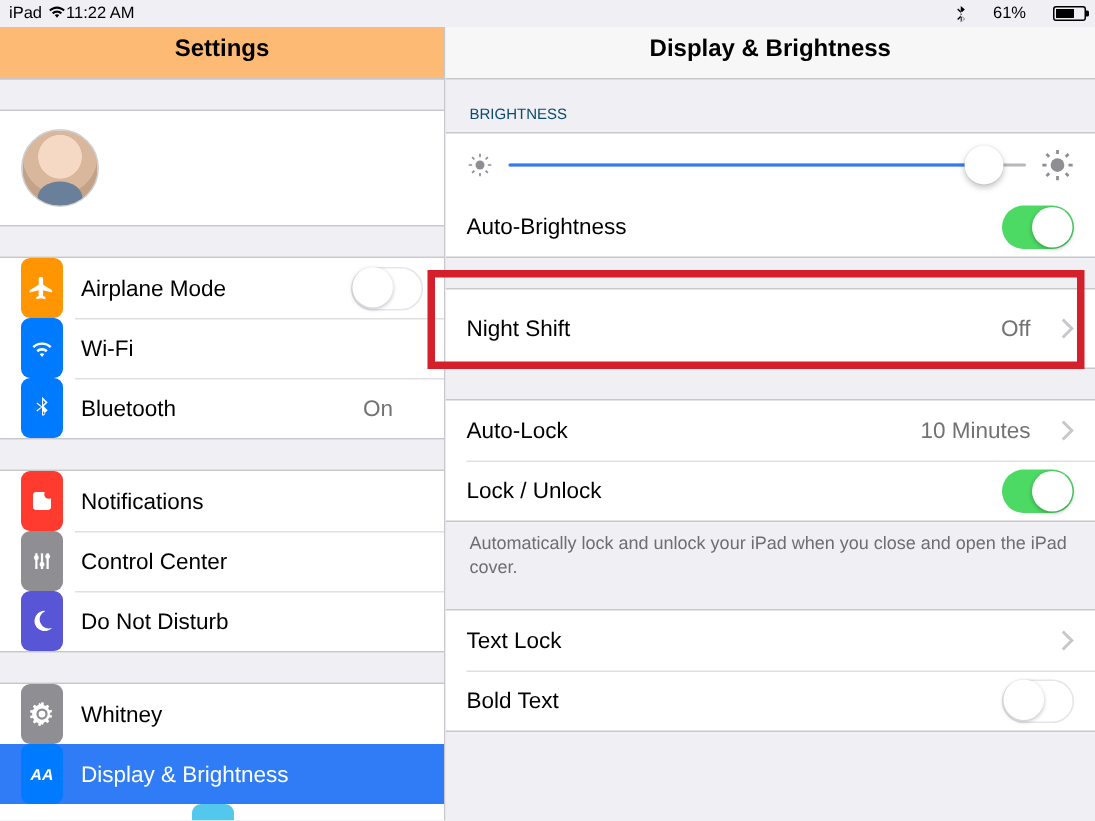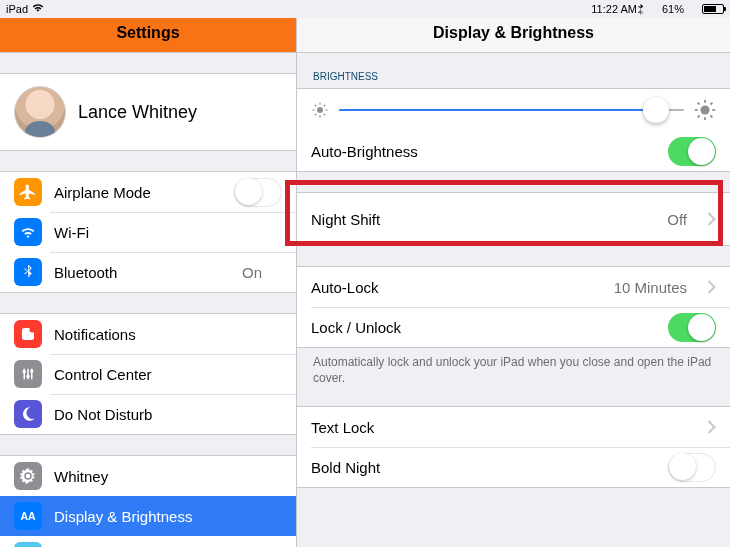--- a/index.html
+++ b/index.html
@@ -14,21 +14,21 @@
   }
   
   .statusbar {
     height:18px;
     display:flex; align-items:center;
     font-size:11px;
     color:#000;
     padding:0 6px;
   }
   .statusbar .sb-left { flex:0 0 auto; display:flex; align-items:flex-start; gap:4px;}
-  .statusbar .sb-center { flex:1 1 auto; text-align:right;}
+  .statusbar .sb-center { flex:1 1 auto; text-align:left;}
   .statusbar .sb-right { flex:0 0 auto; display:flex; align-items:center; gap:18px;}
   .wifi-s { width:12px; height:10px; }
   .bt-s { width:7px; height:11px; }
   .batt { display:inline-block; width:22px; height:10px; border:1px solid #000; border-radius:2px; position:relative;}
   .batt::after { content:""; position:absolute; right:-3px; top:2px; width:2px; height:4px; background:#000; border-radius:0 1px 1px 0;}
   .batt .fill { position:absolute; left:1px; top:1px; bottom:1px; width:60%; background:#000;}
   
   .split { display:flex; height:529px; }
   .left {
     width:297px; flex:0 0 297px;
@@ -43,21 +43,21 @@
     position:relative;
   }
   .hdr {
     text-align:center;
     font-weight:600;
     font-size:16px;
     padding:6px 0 10px 0;
     border-bottom:1px solid #c8c7cc;
     background:#f7f7f8;
   }
-  .left .hdr { background:#f97316; }
+  .left .hdr { background:#fdba74; }
   .scroll { flex:1 1 auto; overflow:hidden; }
   .group-spacer { height:20px; }
   .group-spacer.sm { height:14px; }
   .group-header {
     font-size:10px;
     color:#0c4a6e;
     padding:6px 8px 6px 16px;
     text-transform:uppercase;
   }
   .group-footer {
@@ -69,33 +69,34 @@
   .cell-group {
     background:#fff;
     border-top:1px solid #c8c7cc;
     border-bottom:1px solid #c8c7cc;
   }
   .cell {
     display:flex; align-items:center;
     min-height:40px;
     padding:0 14px 0 14px;
     position:relative;
+    justify-content:center;
   }
   .cell + .cell::before {
     content:"";
     position:absolute; left:50px; right:0; top:0;
     border-top:1px solid #e0e0e4;
   }
   .cell.no-icon + .cell.no-icon::before,
   .cell.no-icon::before { left:14px; }
   .ic {
-    width:28px; height:28px; border-radius:6px;
+    width:28px; height:40px; border-radius:6px;
     flex:0 0 28px;
     margin-right:12px;
-    display:flex; align-items:center; justify-content:center;
+    display:flex; align-items:center; justify-content:center;font-style:italic;
   }
   .ic svg { width:18px; height:18px; }
   .lbl { flex:1 1 auto; color:#000; }
   .det { color:#737373; font-size:15px; margin-right:20px;}
   .chev { color:#c7c7cc; flex:0 0 auto; }
   .chev svg { width:9px; height:14px; display:block;}
   
   .toggle {
     width:48px; height:29px; border-radius:15px;
     position:relative; flex:0 0 48px;
@@ -179,21 +180,20 @@
 
 <div class="split">
 
   <div class="left">
     <div class="hdr">Settings</div>
     <div class="scroll">
       <div class="group-spacer"></div>
       <div class="profile">
         <div class="avatar"></div>
         <div>
-          <div class="name">Lance Whitney</div>
         </div>
       </div>
 
       <div class="group-spacer"></div>
       <div class="cell-group">
         <div class="cell">
           <span class="ic" style="background:#ff9500">
             <svg viewBox="0 0 24 24">
                 <path fill="#fff" d="M21 16v-2l-8-5V4a2 2 0 0 0-4 0v5l-8 5v2l8-2v5l-2 1v2l4-1 4 1v-2l-2-1v-5z"></path>
               </svg>
@@ -365,21 +365,21 @@
       <div class="cell-group">
         <div class="cell no-icon">
           <span class="lbl">Text Lock</span>
           <span class="chev">
               <svg viewBox="0 0 8 14">
                 <path d="M1 1l6 6-6 6" fill="none" stroke="#c7c7cc" stroke-width="2"></path>
               </svg>
             </span>
         </div>
         <div class="cell no-icon">
-          <span class="lbl">Bold Night</span>
+          <span class="lbl">Bold Text</span>
           <span class="toggle off">
               <span class="knob"></span>
             </span>
         </div>
       </div>
     </div>
 
     <div class="redbox" style="left:-12px; top:162px; width:438px; height:66px"></div>
   </div>
 </div>

